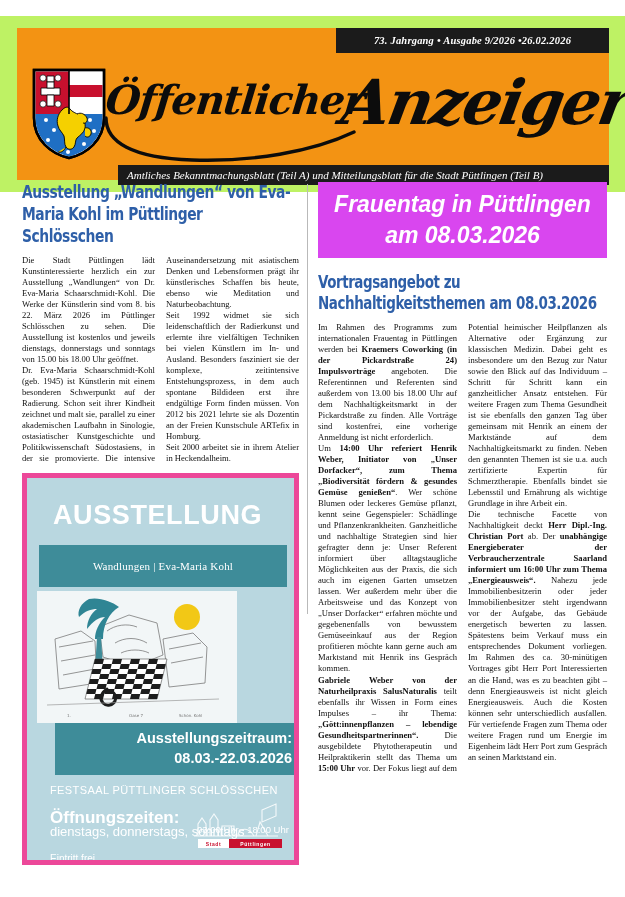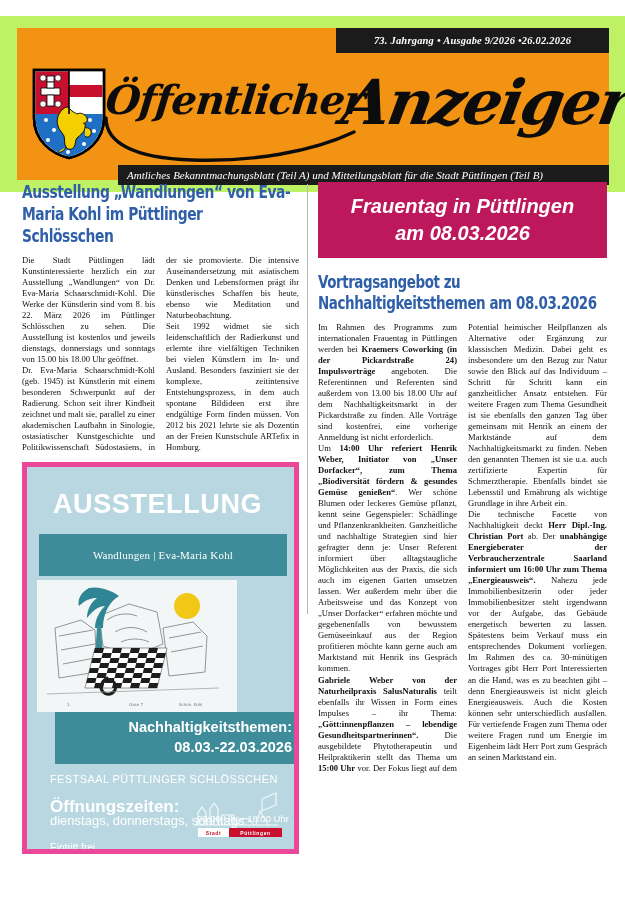--- a/index.html
+++ b/index.html
@@ -146,32 +146,32 @@
     transform-origin: left top;
     width: 113%;
   }
   h1.headline.hl2 {
     color: #2e5fa8;
     font-size: 17px;
   }
 
   
   .green-banner {
-    background: #be185d;
+    background: #d946ef;
     color: #ffffff;
     height: 76px;
     margin-bottom: 14px;
     display: flex;
     align-items: center;
     justify-content: center;
     text-align: center;
     font-family: "Liberation Sans", sans-serif;
     font-style: italic;
     font-weight: bold;
-    font-size: 20px;
+    font-size: 23px;
     line-height: 1.35;
   }
 
   
   .twocol {
     column-count: 2;
     column-gap: 11px;
     font-family: "Liberation Serif", serif;
     font-size: 8.6px;
     line-height: 1.285;
@@ -363,20 +363,21 @@
 
 <div class="page">
   <div class="vrule"></div>
 
   <div class="col-left">
     <h1 class="headline">Ausstellung „Wandlungen“ von Eva-Maria Kohl im Püttlinger Schlösschen</h1>
     <div class="twocol">
       <p>Die Stadt Püttlingen lädt Kunstinteressierte herzlich ein zur Ausstellung „Wandlungen“ von Dr. Eva-Maria Schaarschmidt-Kohl. Die Werke der Künstlerin sind vom 8. bis 22. März 2026 im Püttlinger Schlösschen zu sehen. Die Ausstellung ist kostenlos und jeweils dienstags, donnerstags und sonntags von 15.00 bis 18.00 Uhr geöffnet.</p>
       <p>Dr. Eva-Maria Schaarschmidt-Kohl (geb. 1945) ist Künstlerin mit einem besonderen Schwerpunkt auf der Radierung. Schon seit ihrer Kindheit zeichnet und malt sie, parallel zu einer akademischen Laufbahn in Sinologie, ostasiatischer Kunstgeschichte und Politikwissenschaft Südostasiens, in der sie promovierte. Die intensive Auseinandersetzung mit asiatischem Denken und Lebensformen prägt ihr künstlerisches Schaffen bis heute, ebenso wie Meditation und Naturbeobachtung.</p>
       <p>Seit 1992 widmet sie sich leidenschaftlich der Radierkunst und erlernte ihre vielfältigen Techniken bei vielen Künstlern im In- und Ausland. Besonders fasziniert sie der komplexe, zeitintensive Entstehungsprozess, in dem auch spontane Bildideen erst ihre endgültige Form finden müssen. Von 2012 bis 2021 lehrte sie als Dozentin an der Freien Kunstschule ARTefix in Homburg.</p>
+      <p>Seit 2000 arbeitet sie in ihrem Atelier in Heckendalheim.</p>
     </div>
 
     <div class="poster">
       <div class="poster-title">AUSSTELLUNG</div>
       <div class="poster-subbar">
         <span class="poster-sub">Wandlungen | Eva-Maria Kohl</span>
       </div>
 
       <svg class="poster-art" viewBox="0 0 200 132">
         <rect x="0" y="0" width="200" height="132" fill="#f2f6f7"></rect>
@@ -434,21 +435,21 @@
           </g>
         </g>
         <path d="M34,26 C28,30 26,36 30,40 C34,44 40,42 42,38 C44,34 42,30 38,28" fill="none" stroke="#1d1d1d" stroke-width="3" stroke-linecap="round" transform="translate(36,72)"></path>
         <path d="M10,114 L182,108" stroke="#9a9a9a" stroke-width="0.7" fill="none"></path>
         <text x="30" y="126" font-family="DejaVu Sans, sans-serif" font-size="4" fill="#777">1.</text>
         <text x="92" y="126" font-family="DejaVu Sans, sans-serif" font-size="4" fill="#777">Oase 7</text>
         <text x="142" y="126" font-family="DejaVu Sans, sans-serif" font-size="4" fill="#777">Schön. Kohl</text>
       </svg>
 
       <div class="poster-period">
-        <div>Nachhaltigkeitsthemen:</div>
+        <div>Ausstellungszeitraum:</div>
         <div>08.03.-22.03.2026</div>
       </div>
 
       <div class="poster-venue">FESTSAAL PÜTTLINGER SCHLÖSSCHEN</div>
       <div class="poster-oz-label">Öffnungszeiten:</div>
       <div class="poster-oz-days">dienstags, donnerstags, sonntags</div>
       <div class="poster-oz-time">03:00 Uhr - 18:00 Uhr</div>
       <div class="poster-free">Eintritt frei</div>
 
       <div class="poster-logo">

